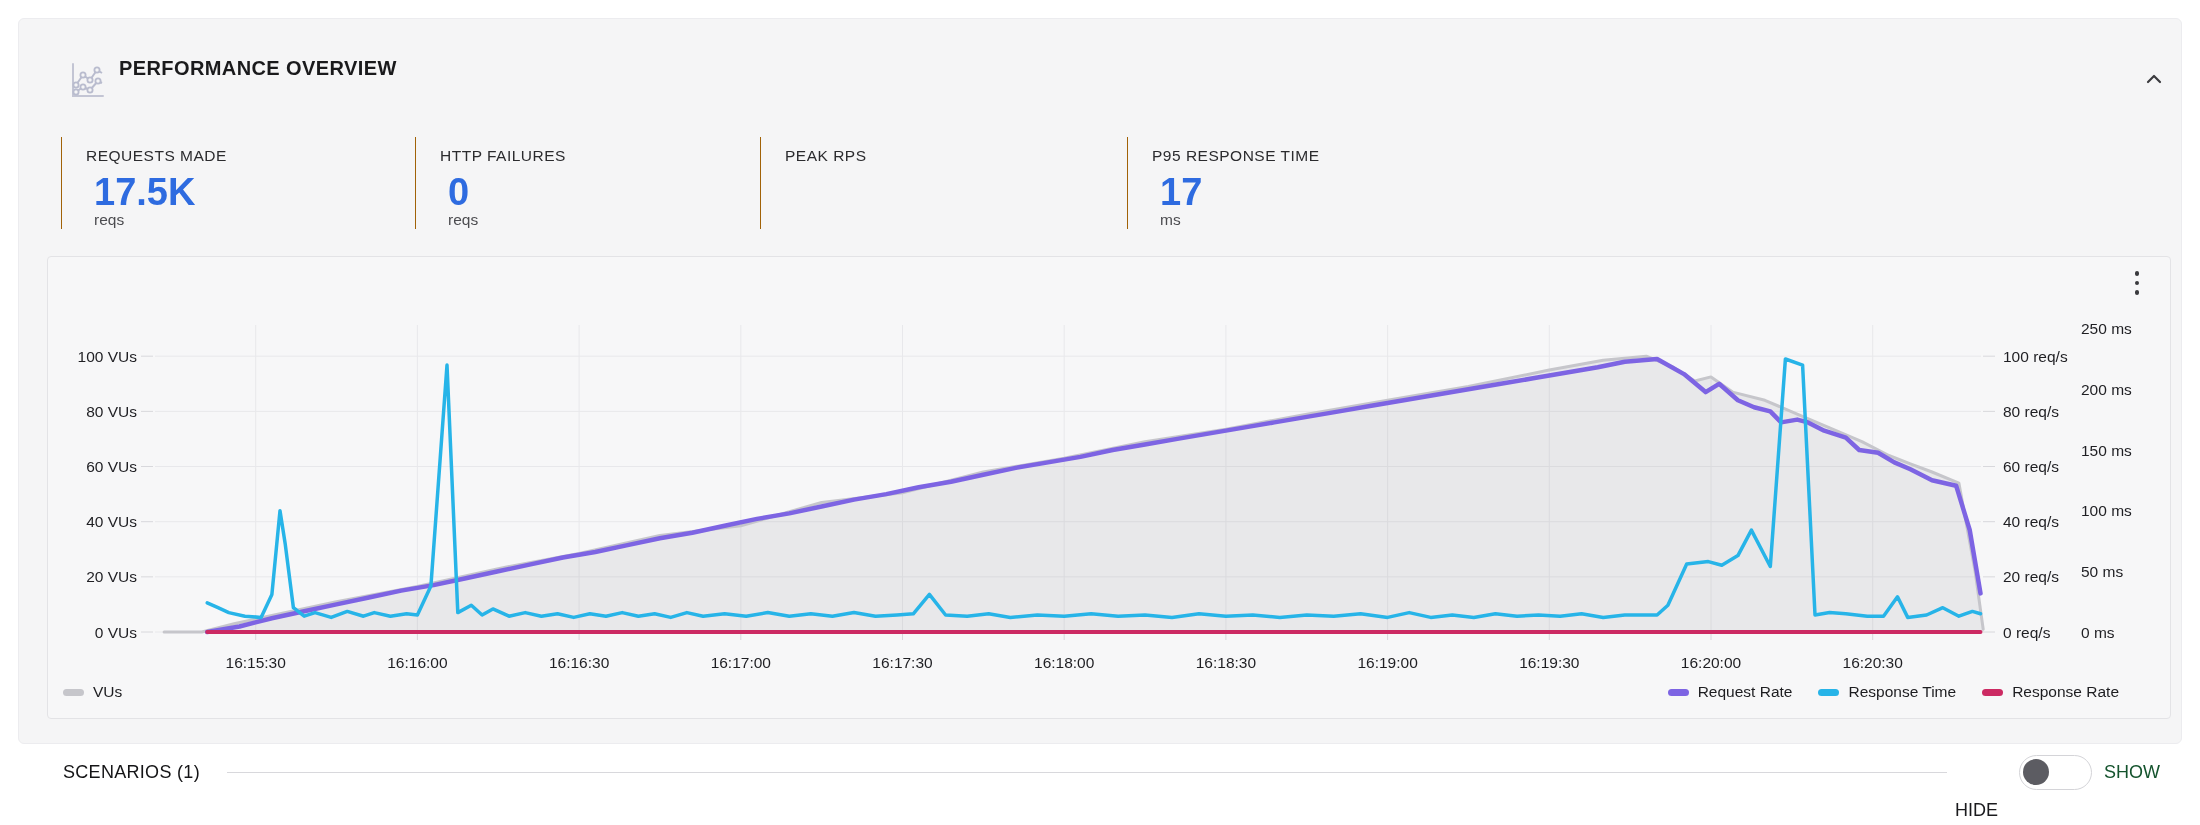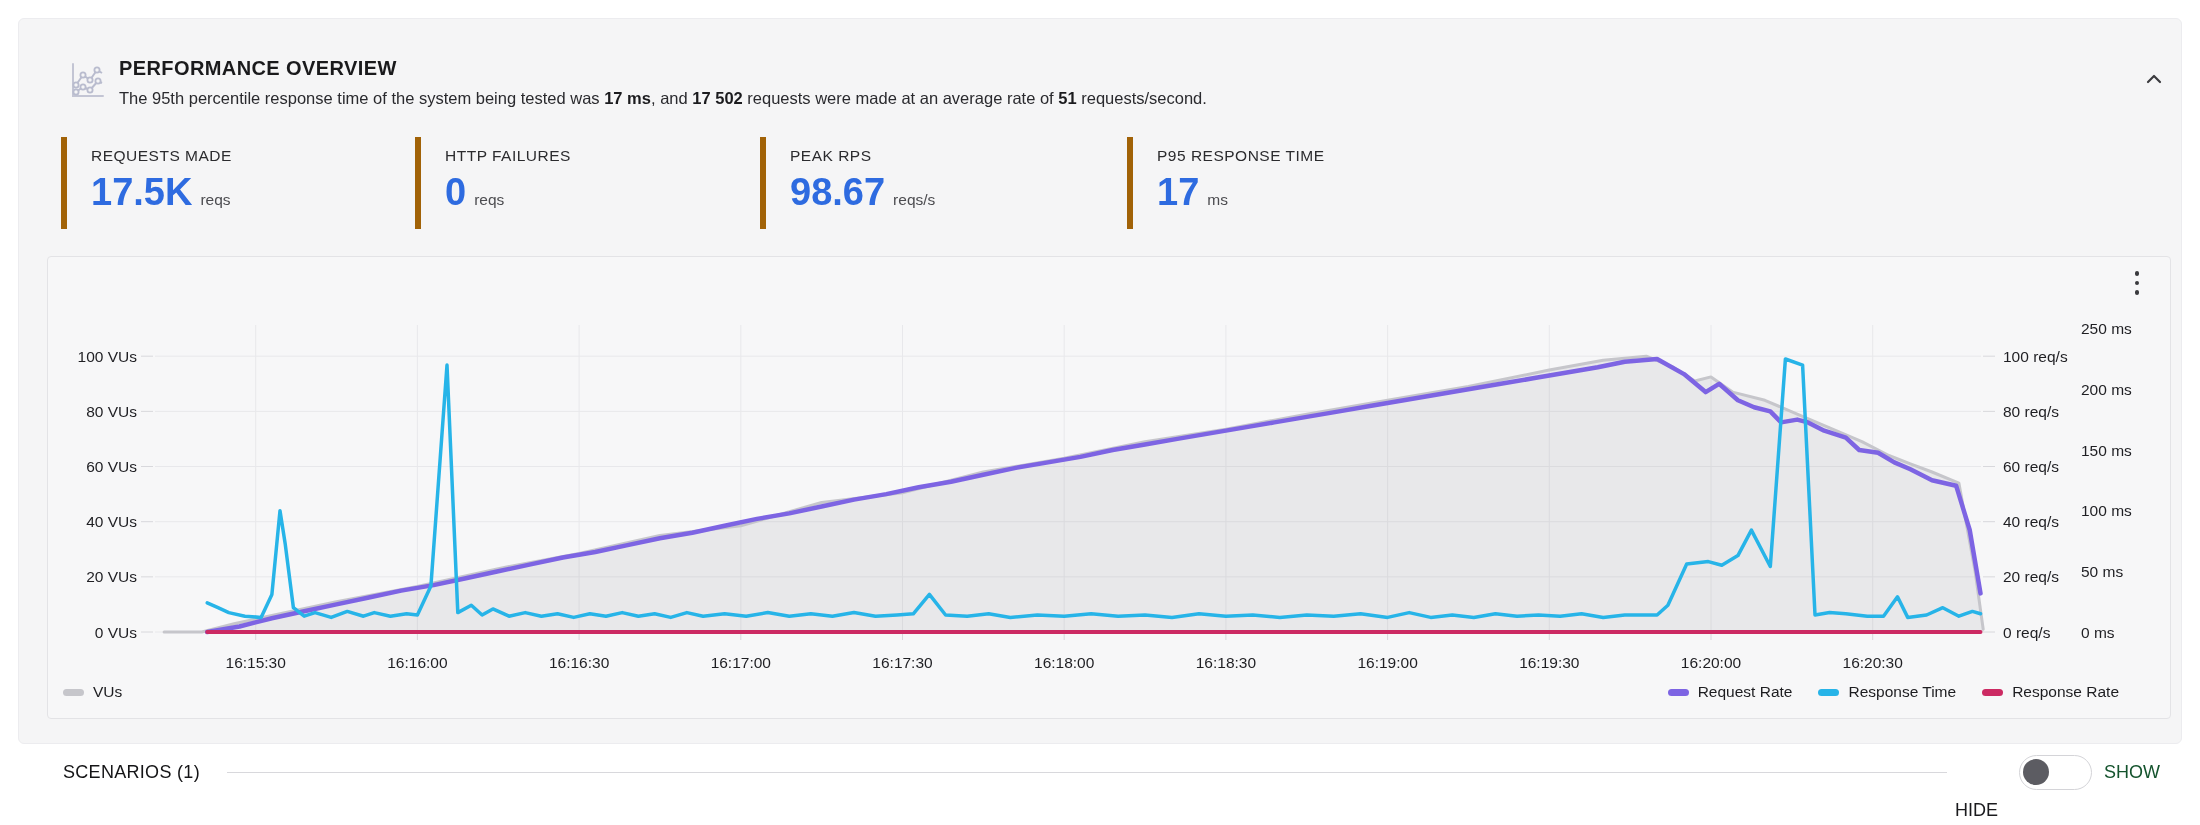--- a/index.html
+++ b/index.html
@@ -22,23 +22,23 @@
   .desc{
     position:absolute;left:100px;top:70px;font-size:16.5px;color:#2a2a2e;
   }
   .desc b{font-weight:700;color:#1b1b1e;}
   .collapse-btn{
     position:absolute;left:2118px;top:44px;width:34px;height:34px;border:none;
     background:transparent;cursor:pointer;padding:0;
   }
   
   .stats{position:absolute;left:42px;top:118px;height:92px;display:flex;}
-  .stat{border-left:6px solid #a16207;padding:4px 0 0 24px;box-sizing:border-box;}
+  .stat{border-left:1px solid #a16207;padding:4px 0 0 24px;box-sizing:border-box;}
   .stat-label{font-size:15.5px;font-weight:500;letter-spacing:.5px;color:#2b2b2e;margin-top:6px;}
-  .stat-valrow{display:flex;align-items:baseline;margin-top:8px;}
+  .stat-valrow{display:flex;align-items:baseline;margin-top:8px;flex-direction:column;}
   .stat-value{font-size:38px;font-weight:700;line-height:1;}
   .stat-unit{font-size:15.5px;color:#4c4c50;margin-left:8px;}
   
   .chart-card{
     position:absolute;left:28px;top:237px;width:2124px;height:463px;
     background:#f7f7f8;border:1px solid #e3e3e6;border-radius:4px;box-sizing:border-box;
   }
   .kebab-btn{
     position:absolute;left:2104px;top:246px;width:28px;height:36px;border:none;
     background:transparent;cursor:pointer;display:flex;flex-direction:column;
@@ -80,21 +80,20 @@
       <circle cx="32" cy="9" r="2.6" fill="#f5f5f6" stroke="#b9bcce" stroke-width="1.8"></circle>
       <path d="M11 31 L18 26 L25 29 L33 20 L37 22" fill="none" stroke="#b9bcce" stroke-width="2" stroke-linejoin="round"></path>
       <circle cx="11" cy="31" r="2.6" fill="#f5f5f6" stroke="#b9bcce" stroke-width="1.8"></circle>
       <circle cx="18" cy="26" r="2.6" fill="#f5f5f6" stroke="#b9bcce" stroke-width="1.8"></circle>
       <circle cx="25" cy="29" r="2.6" fill="#f5f5f6" stroke="#b9bcce" stroke-width="1.8"></circle>
       <circle cx="33" cy="20" r="2.6" fill="#f5f5f6" stroke="#b9bcce" stroke-width="1.8"></circle>
     </svg>
   </span>
 
   <div class="title">PERFORMANCE OVERVIEW</div>
-  <div class="desc" id="desc"><span>The 95th percentile response time of the system being tested was </span><b>17 ms</b><span>, and </span><b>17 502</b><span> requests were made at an average rate of </span><b>51</b><span> requests/second.</span></div>
 
   <button class="collapse-btn">
     <svg width="18" height="12" viewBox="0 0 18 12">
       <polyline points="3,9 9,3 15,9" fill="none" stroke="#3b3b3f" stroke-width="2.2" stroke-linecap="round" stroke-linejoin="round"></polyline>
     </svg>
   </button>
 
   <div class="stats" id="stats">
       <div class="stat" style="width: 354px;">
         <div class="stat-label">REQUESTS MADE</div>
@@ -105,24 +104,20 @@
       </div>
       <div class="stat" style="width: 345px;">
         <div class="stat-label">HTTP FAILURES</div>
         <div class="stat-valrow">
           <span class="stat-value" style="color: rgb(46, 107, 224);">0</span>
           <span class="stat-unit">reqs</span>
         </div>
       </div>
       <div class="stat" style="width: 367px;">
         <div class="stat-label">PEAK RPS</div>
-        <div class="stat-valrow">
-          <span class="stat-value" style="color: rgb(46, 107, 224);">98.67</span>
-          <span class="stat-unit">reqs/s</span>
-        </div>
       </div>
       <div class="stat" style="width: 380px;">
         <div class="stat-label">P95 RESPONSE TIME</div>
         <div class="stat-valrow">
           <span class="stat-value" style="color: rgb(46, 107, 224);">17</span>
           <span class="stat-unit">ms</span>
         </div>
       </div>
     </div>
 

